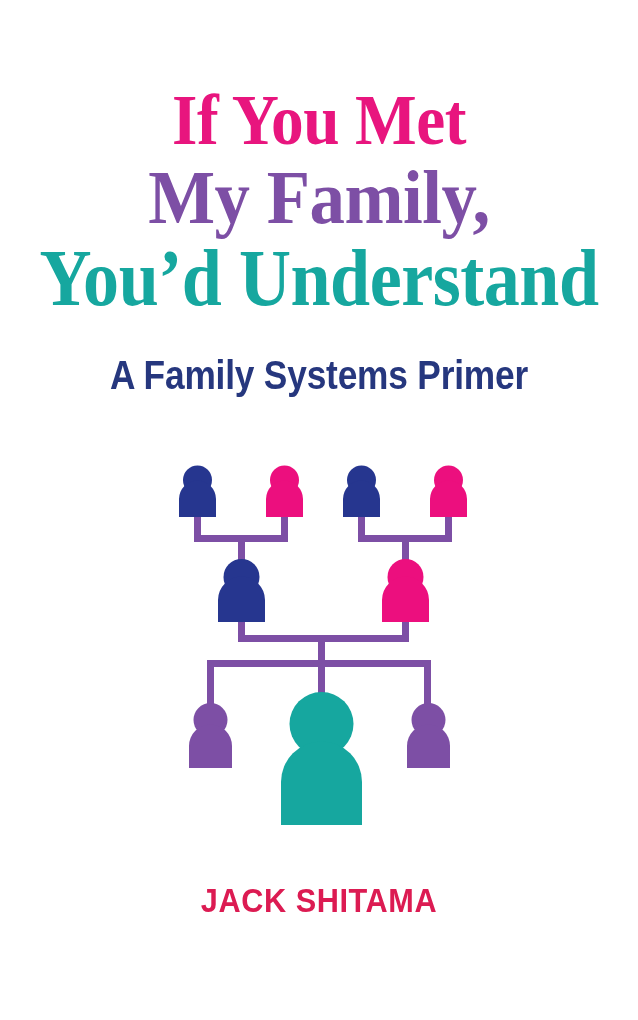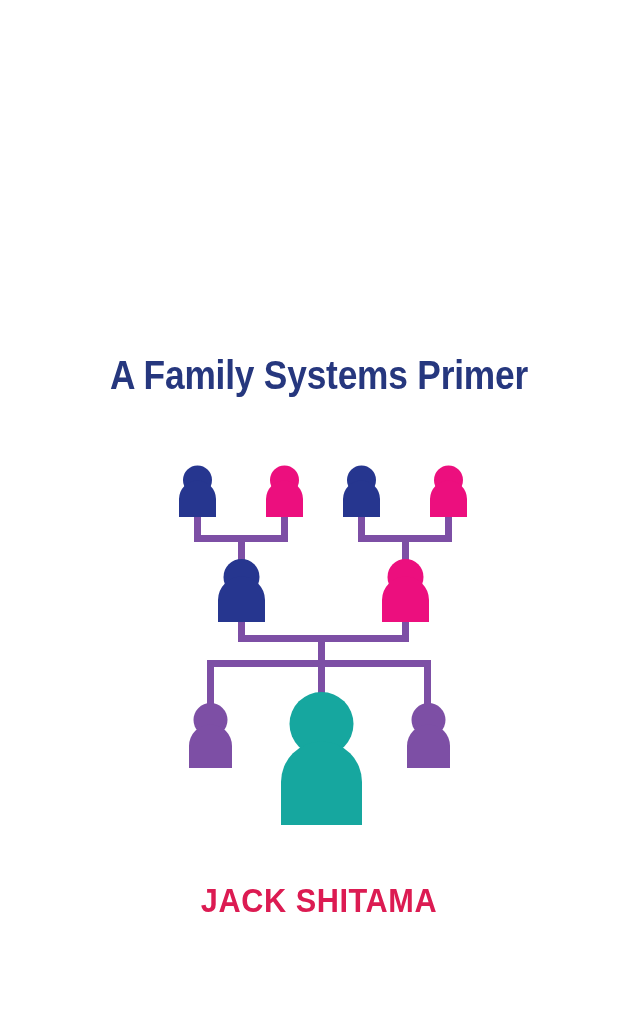--- a/index.html
+++ b/index.html
@@ -95,20 +95,25 @@
     color: #dc1b52;
     transform: scaleX(0.93);
     white-space: nowrap;
   }
 </style>
 </head>
 <body>
 
 <div id="cover">
 
+  <div class="title-block">
+    <span class="title-line title-line-1">If You Met</span>
+    <span class="title-line title-line-2">My Family,</span>
+    <span class="title-line title-line-3">You’d Understand</span>
+  </div>
 
   <div class="subtitle">A Family Systems Primer</div>
 
   <div class="genogram">
     <svg width="638" height="370" viewBox="0 0 638 370" xmlns="http://www.w3.org/2000/svg">
 
       <g fill="#7d4fa5">
 
         <rect x="194" y="60" width="7" height="26"></rect>
         <rect x="281" y="60" width="7" height="26"></rect>

